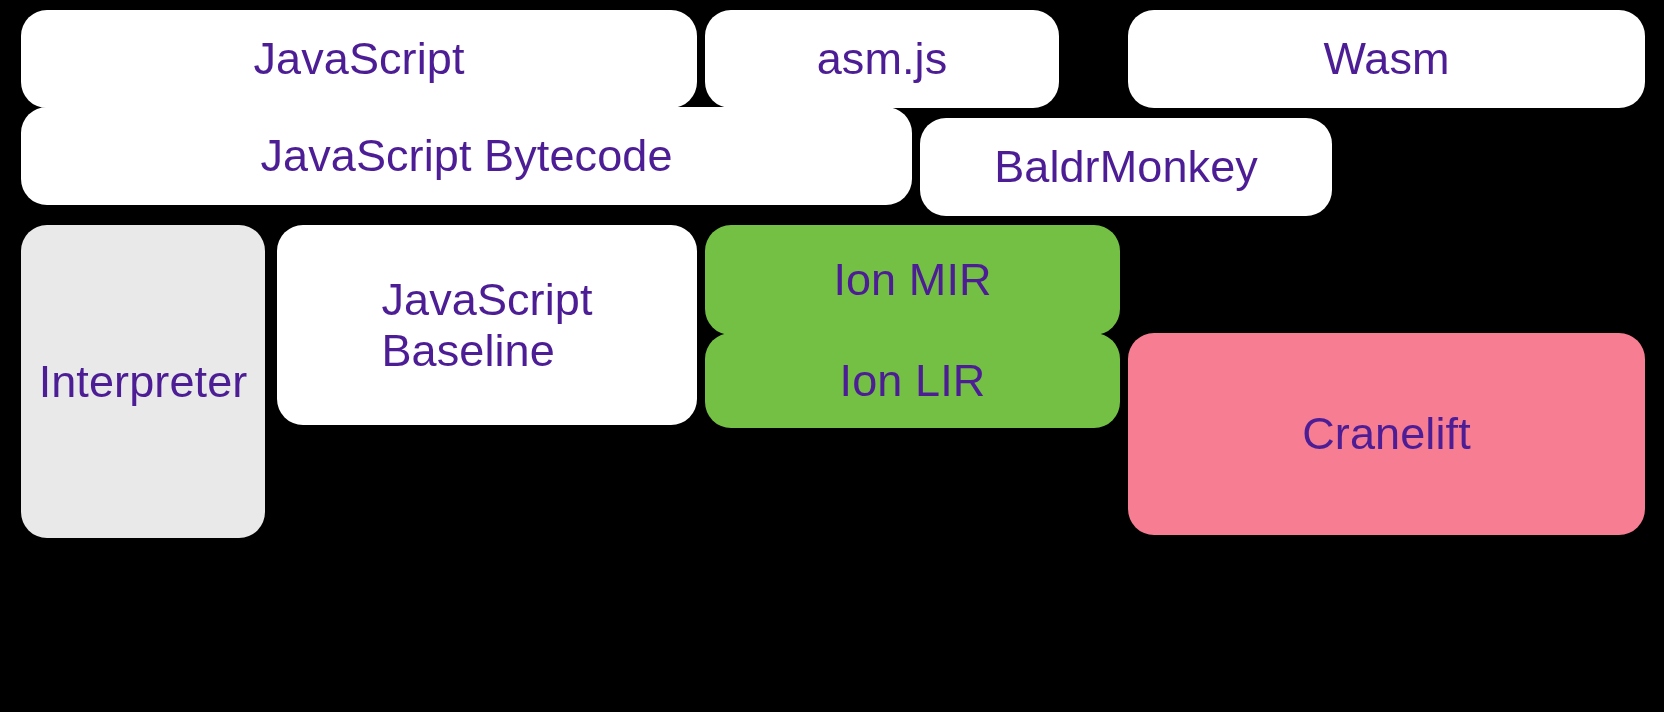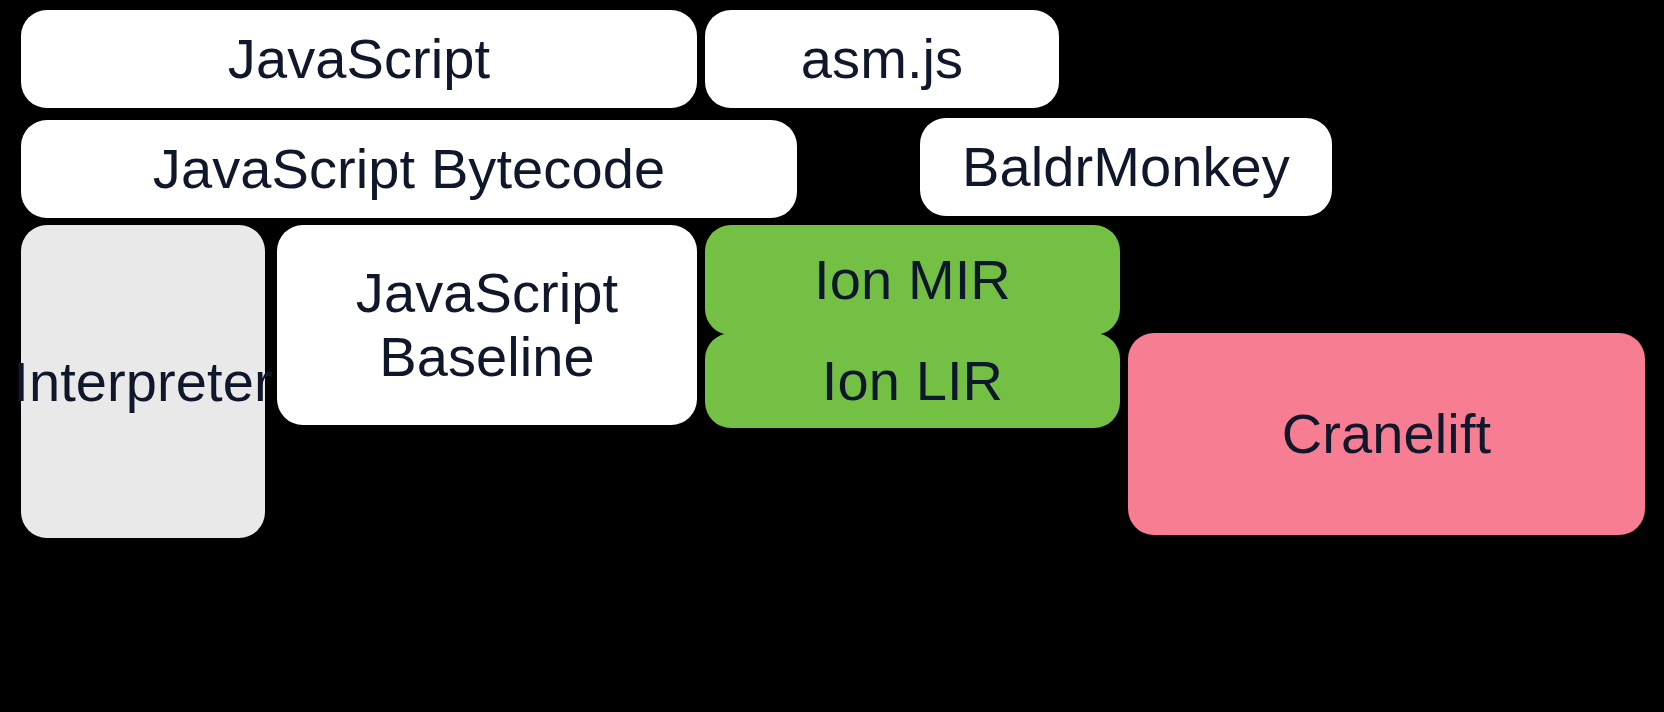--- a/index.html
+++ b/index.html
@@ -16,43 +16,44 @@
     height: 712px;
     background: #000000;
     overflow: hidden;
   }
   .node {
     position: absolute;
     box-sizing: border-box;
     display: flex;
     align-items: center;
     justify-content: center;
-    text-align: center;
+    text-align: left;
     border-radius: 26px;
-    color: #0f172a;
-    font-size: 56px;
+    color: #4c1d95;
+    font-size: 45px;
     line-height: 1.14;
     font-weight: 400;
     letter-spacing: 0.1px;
     white-space: pre-line;
     padding: 0 10px;
     -webkit-font-smoothing: antialiased;
   }
   .fill-white { background: #ffffff; }
   .fill-gray  { background: #e9e9e9; }
   .fill-green { background: #74c044; }
   .fill-pink  { background: #f67d92; }
 </style>
 </head>
 <body>
 
 <div id="stage" style="background: rgb(0, 0, 0);">
     <div class="node fill-white" style="left: 21px; top: 10px; width: 676px; height: 98px; background: rgb(255, 255, 255);"><span>JavaScript</span></div>
     <div class="node fill-white" style="left: 705px; top: 10px; width: 354px; height: 98px; background: rgb(255, 255, 255);"><span>asm.js</span></div>
-    <div class="node fill-white" style="left: 21px; top: 120px; width: 776px; height: 98px; background: rgb(255, 255, 255);"><span>JavaScript Bytecode</span></div>
+    <div class="node fill-white" style="left: 1128px; top: 10px; width: 517px; height: 98px; background: rgb(255, 255, 255);"><span>Wasm</span></div>
+    <div class="node fill-white" style="left: 21px; top: 107px; width: 891px; height: 98px; background: rgb(255, 255, 255);"><span>JavaScript Bytecode</span></div>
     <div class="node fill-white" style="left: 920px; top: 118px; width: 412px; height: 98px; background: rgb(255, 255, 255);"><span>BaldrMonkey</span></div>
     <div class="node fill-gray" style="left: 21px; top: 225px; width: 244px; height: 313px; background: rgb(233, 233, 233);"><span>Interpreter</span></div>
     <div class="node fill-white" style="left: 277px; top: 225px; width: 420px; height: 200px; background: rgb(255, 255, 255);"><span>JavaScript
 Baseline</span></div>
     <div class="node fill-green" style="left: 705px; top: 225px; width: 415px; height: 110px; background: rgb(116, 192, 68);"><span>Ion MIR</span></div>
     <div class="node fill-green" style="left: 705px; top: 333px; width: 415px; height: 95px; background: rgb(116, 192, 68);"><span>Ion LIR</span></div>
     <div class="node fill-pink" style="left: 1128px; top: 333px; width: 517px; height: 202px; background: rgb(246, 125, 146);"><span>Cranelift</span></div>
   </div>
 
 </body></html>

